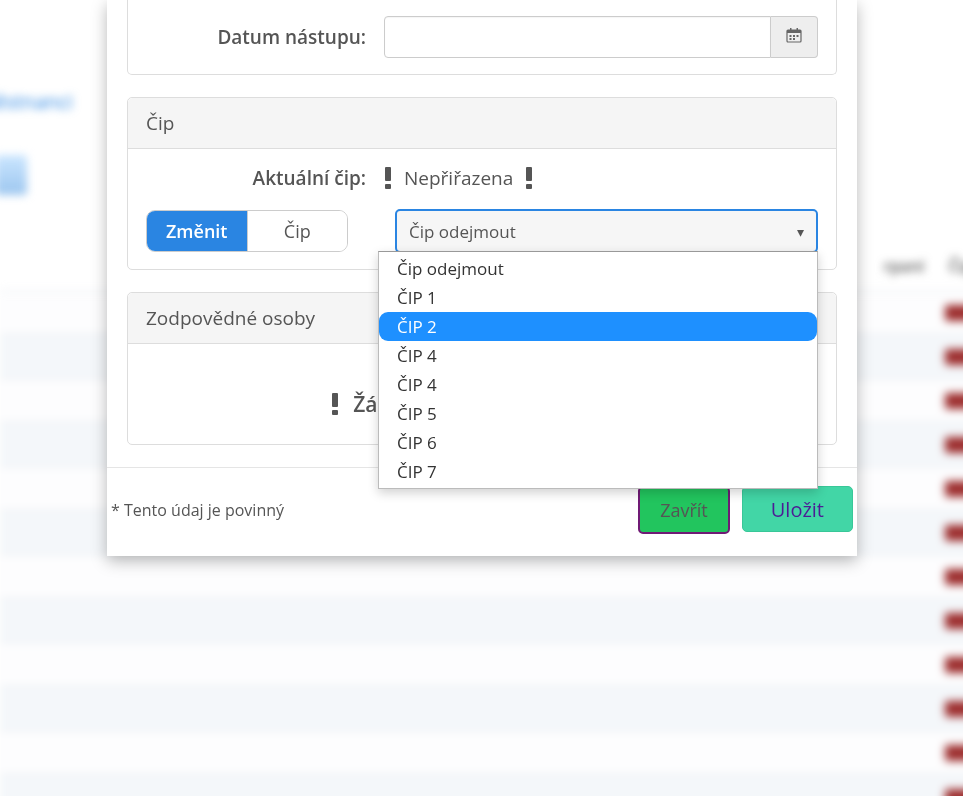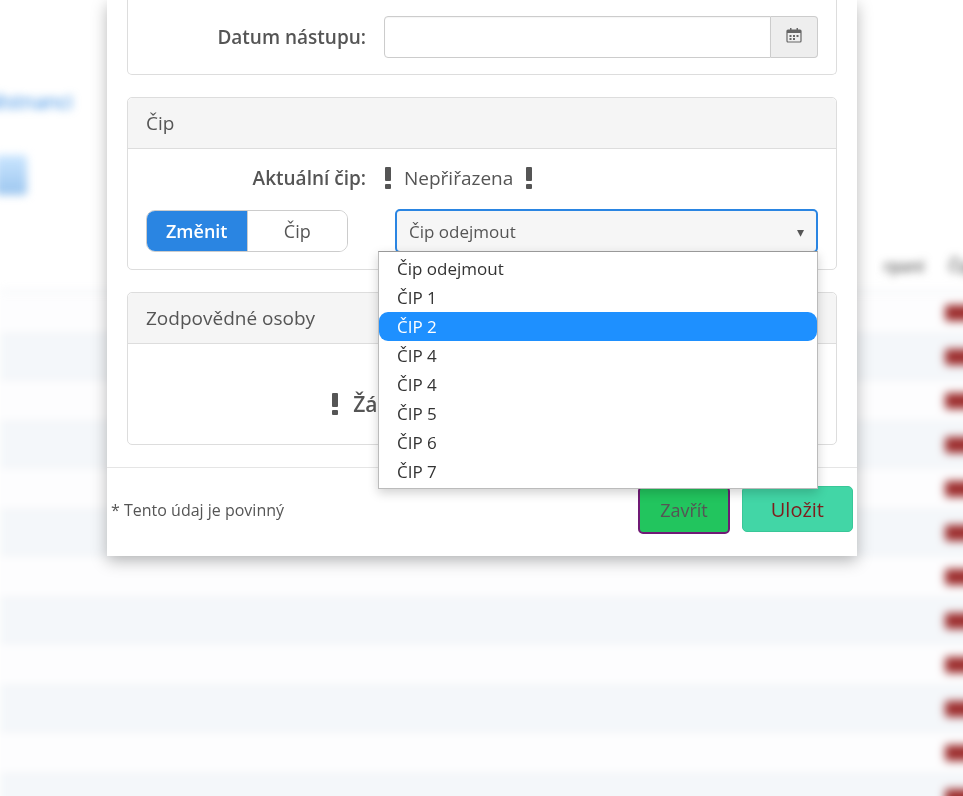--- a/index.html
+++ b/index.html
@@ -292,21 +292,21 @@
     cursor: pointer;
   }
   .btn-default {
     background: #22c55e;
     border: 2px solid #701a75;
     color: #555;
   }
   .btn-success {
     background: #42d6a6;
     border: 1px solid #39c798;
-    color: #7f1d1d;
+    color: #4c1d95;
     font-size: 20px;
     padding: 0 28px;
   }
   .cal-icon svg { width: 16px; height: 16px; }
 </style>
 </head>
 <body>
 
 <div class="page">
 

